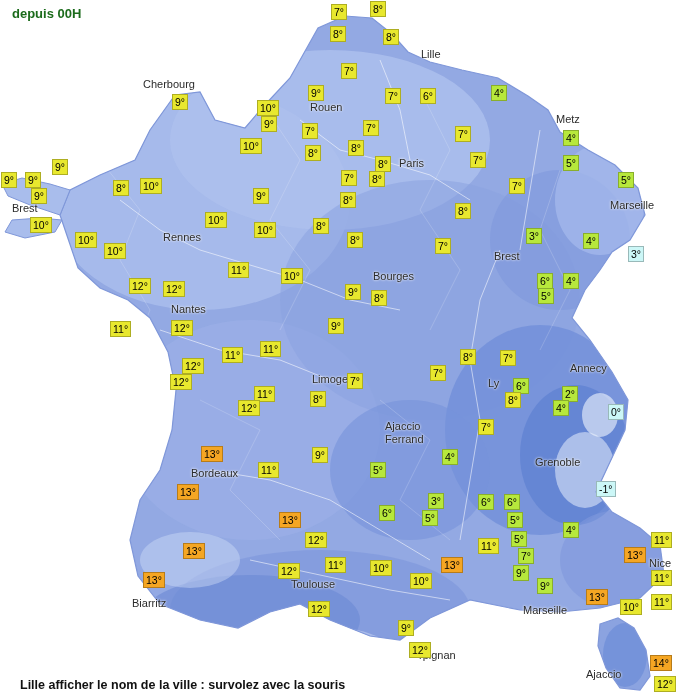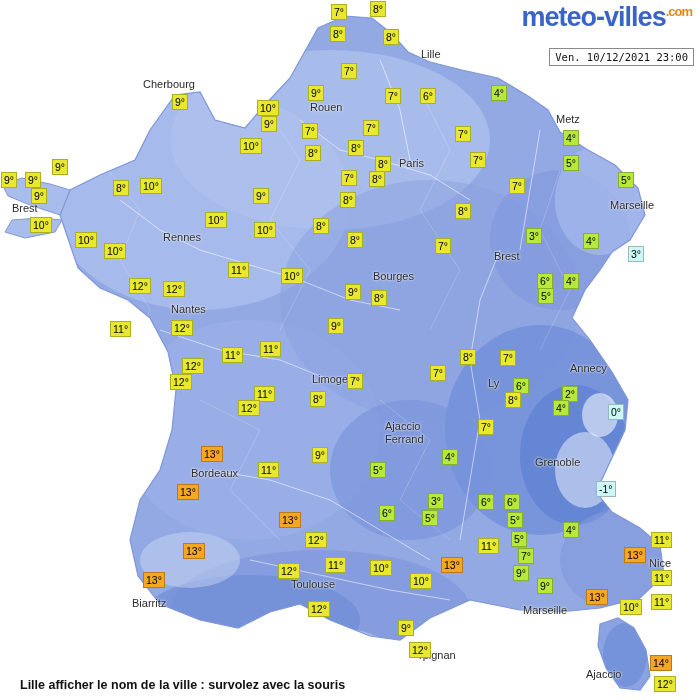--- a/index.html
+++ b/index.html
@@ -208,27 +208,24 @@
     </g>
 
     <g clip-path="url(#clipCorse)">
       <rect x="560" y="600" width="140" height="100" fill="#8ba3e0"></rect>
       <ellipse cx="625" cy="655" rx="22" ry="32" fill="#6f8ed8" opacity="0.8"></ellipse>
     </g>
     <path d="M600 624 L618 618 L634 628 L646 650 L650 676 L640 690 L620 688 L606 668 L598 646 Z" fill="none" stroke="#7f97d9" stroke-width="1.2"></path>
   </svg>
 
   <div class="title-block">
+    <div class="title-sub">depuis 00H</div>
   </div>
 
-  <div class="brand">
-    <span class="brand-meteo">meteo</span><span class="brand-dash">-</span><span class="brand-villes">villes</span><span class="brand-com">.com</span>
-  </div>
-
-  <div class="datebox">Ven. 10/12/2021 23:00</div>
+
 
   <div class="footer">Lille afficher le nom de la ville : survolez avec la souris</div>
 
   <div id="overlay"></div>
 <div class="city" style="left: 143px; top: 78px;">Cherbourg</div>
     <div class="city" style="left: 397px; top: 48px; padding-left: 24px;">Lille</div>
     <div class="city" style="left: 310px; top: 101px;">Rouen</div>
     <div class="city" style="left: 556px; top: 113px;">Metz</div>
     <div class="city" style="left: 399px; top: 157px;">Paris</div>
     <div class="city" style="left: 12px; top: 202px;">Brest</div>

